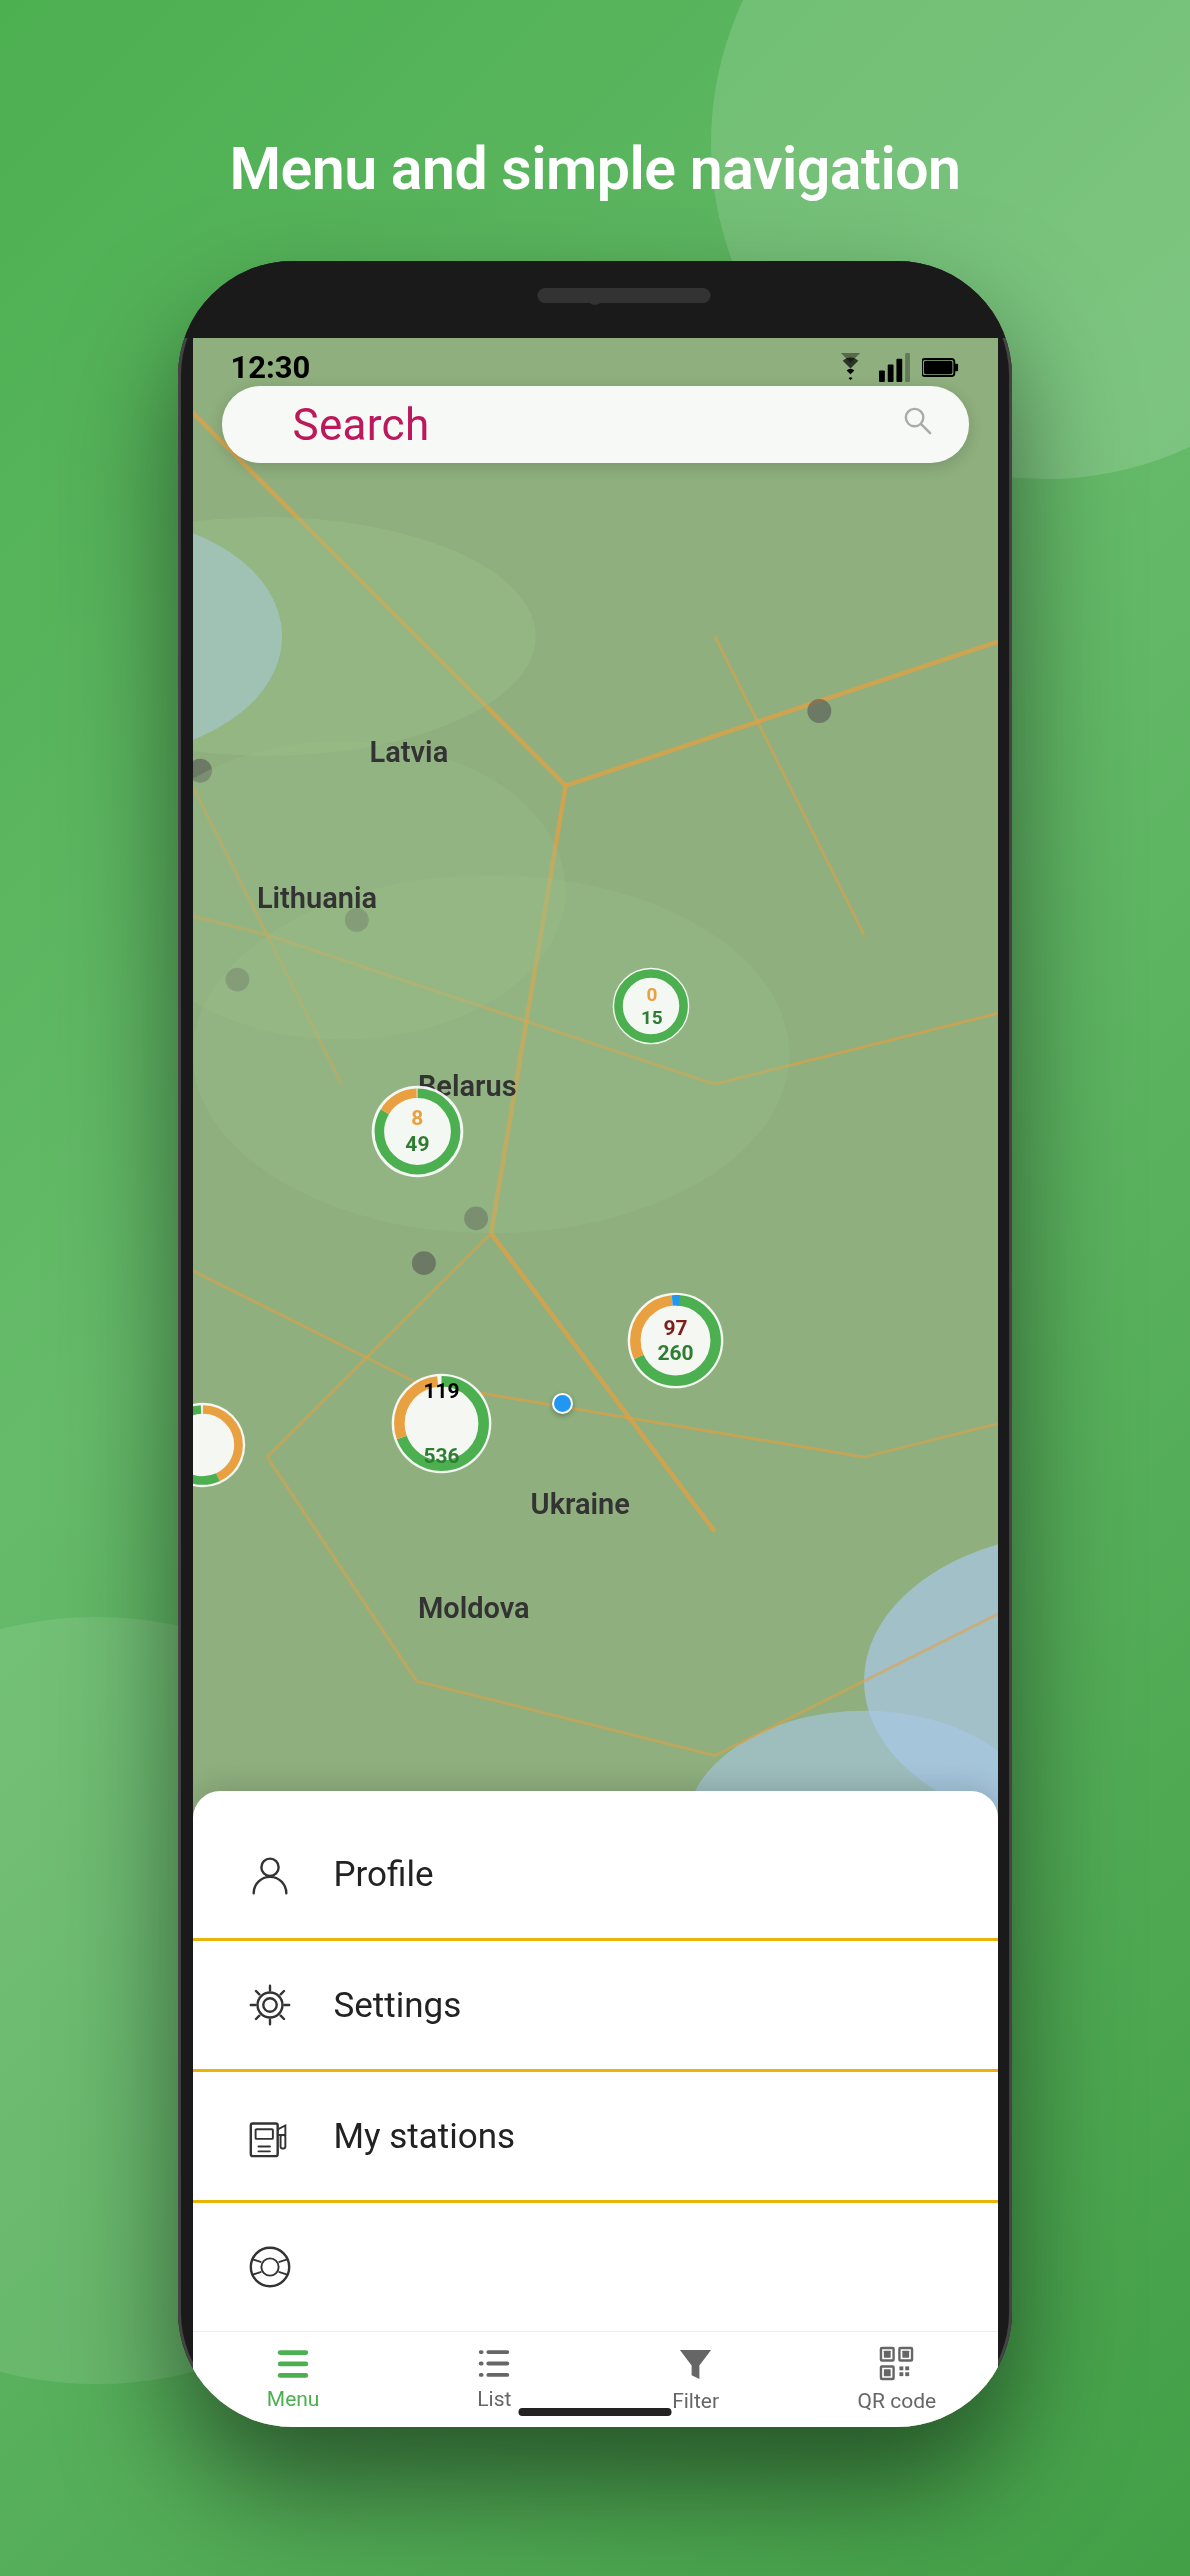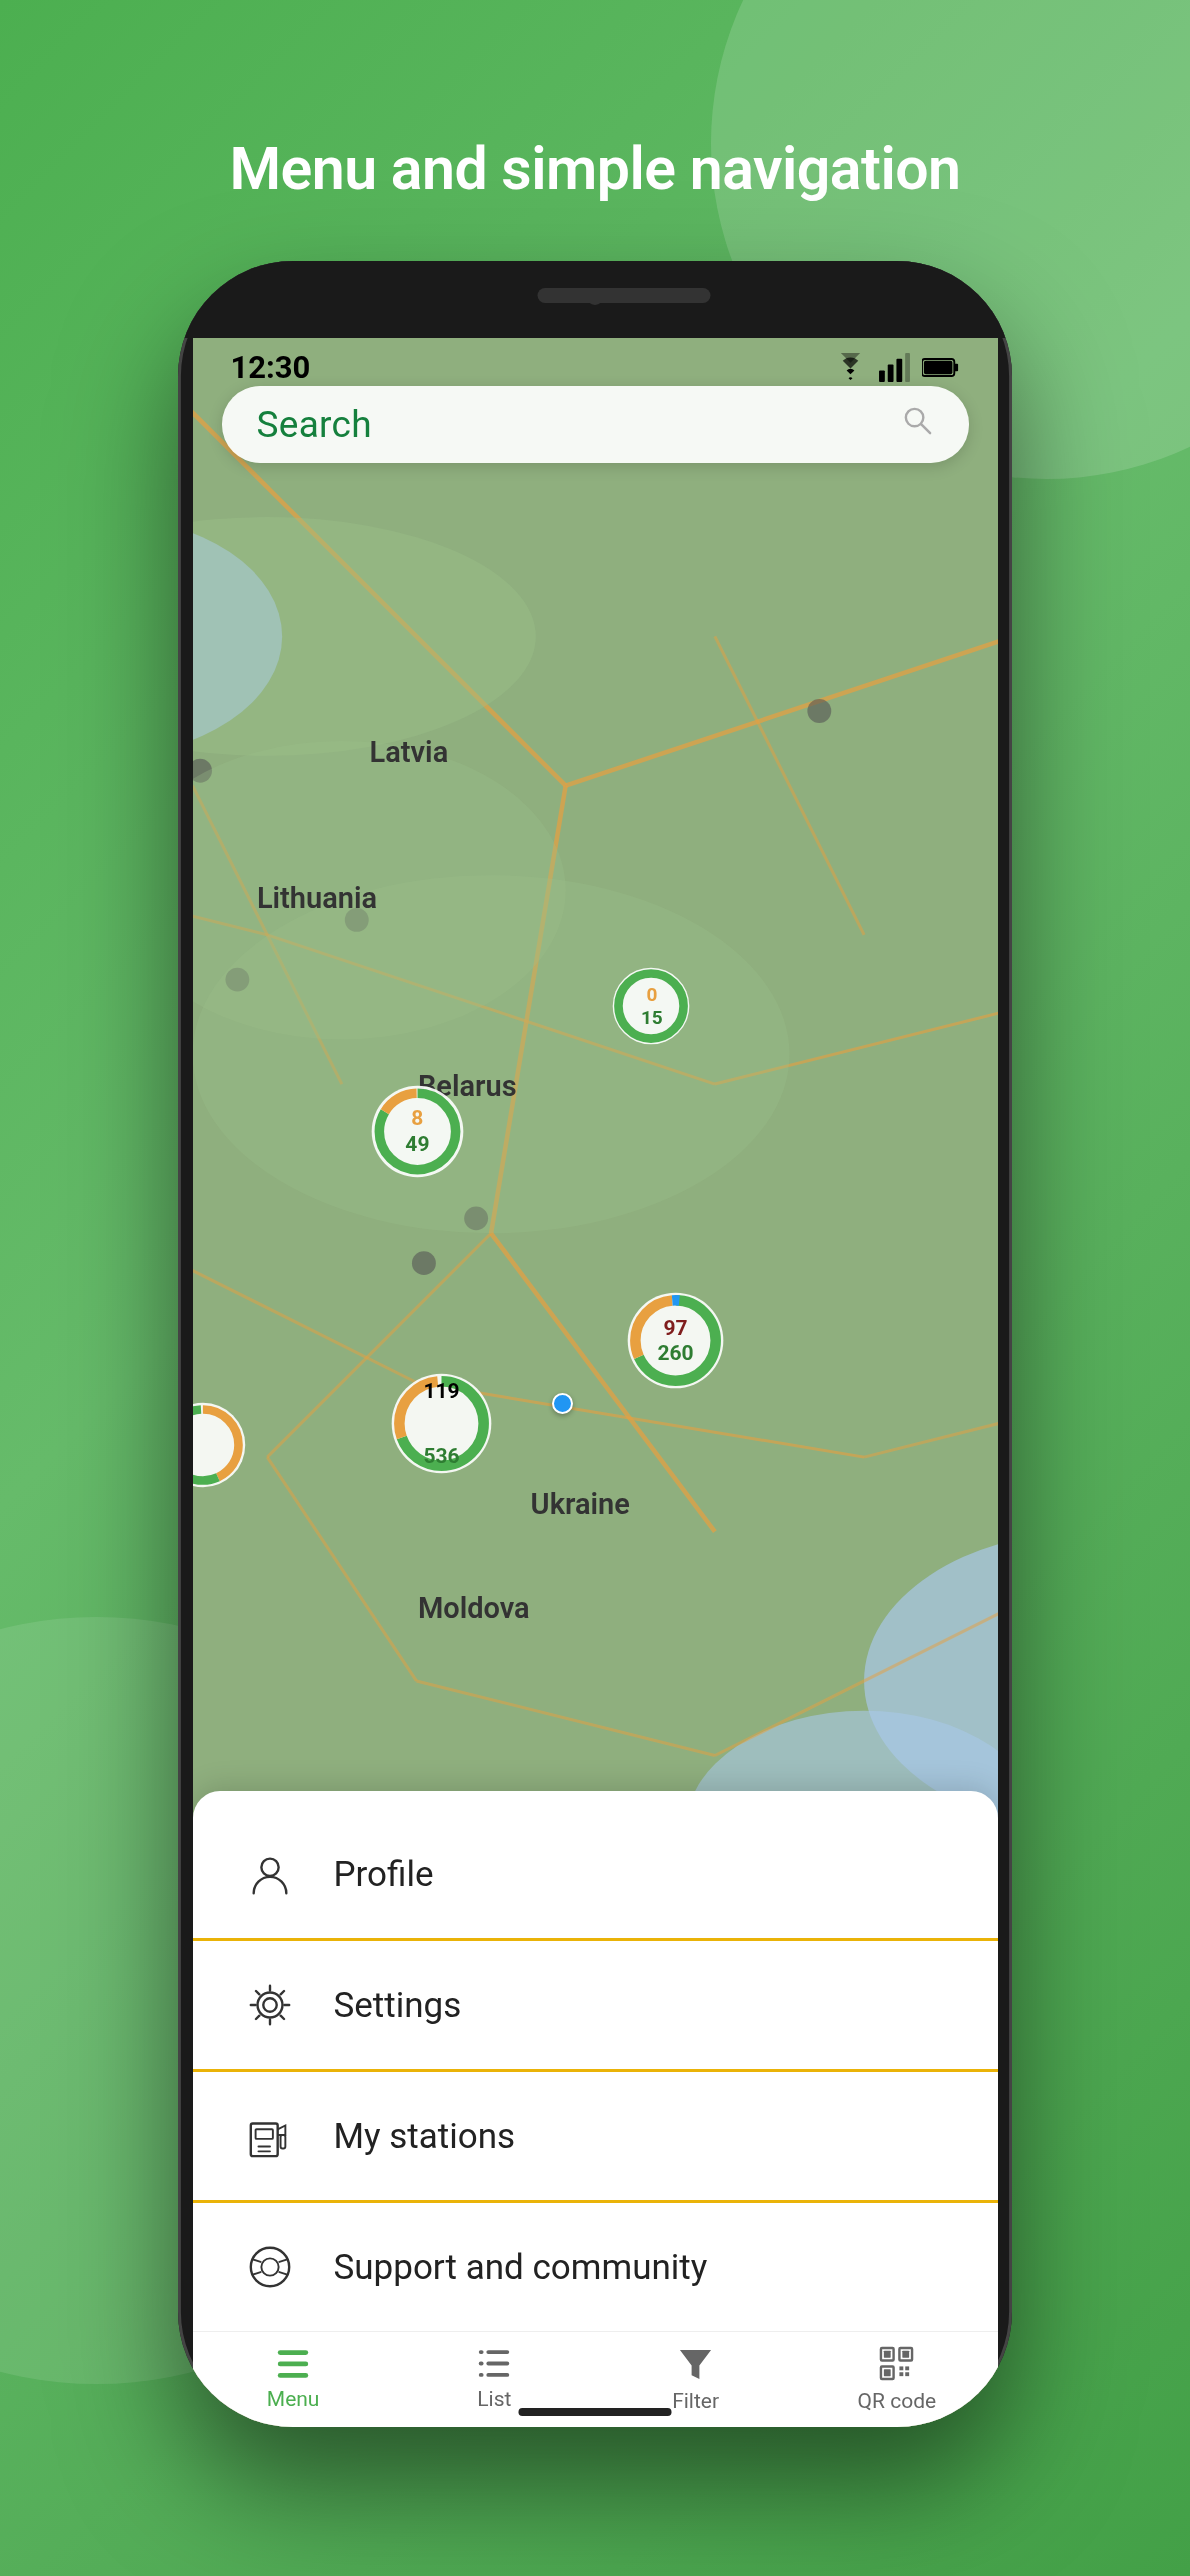--- a/index.html
+++ b/index.html
@@ -173,23 +173,24 @@
       border-radius: 38px;
       display: flex;
       align-items: center;
       padding: 0 35px;
       z-index: 10;
       box-shadow: 0 3.8px 15.3px rgba(0,0,0,0.15);
     }
 
     .search-placeholder {
       flex: 1;
-      font-size: 37px;
-      color: #15803d;
+      font-size: 44px;
+      color: #be185d;
       letter-spacing: 0.3px;
+      margin-left: 36px;
     }
 
     .search-icon-wrap {
       color: #aaa;
       font-size: 33px;
     }
 
     
     .country-label {
       position: absolute;
@@ -497,21 +498,20 @@
         <div class="menu-item-icon">
           <svg width="48" height="48" viewBox="0 0 50 50" fill="none">
             <circle cx="25" cy="25" r="20" stroke="#333" stroke-width="2.5" fill="none"></circle>
             <circle cx="25" cy="25" r="9" stroke="#333" stroke-width="2" fill="none"></circle>
             <line x1="7" y1="17" x2="16" y2="20" stroke="#333" stroke-width="2"></line>
             <line x1="34" y1="20" x2="43" y2="17" stroke="#333" stroke-width="2"></line>
             <line x1="16" y1="30" x2="7" y2="33" stroke="#333" stroke-width="2"></line>
             <line x1="34" y1="30" x2="43" y2="33" stroke="#333" stroke-width="2"></line>
           </svg>
         </div>
-        <span class="menu-item-label">Support and community</span>
       </div>
     </div>
 
     <div class="bottom-nav">
 
       <div class="nav-item active">
         <svg width="38" height="31" viewBox="0 0 40 32" fill="#4caf50">
           <rect x="4" y="2" width="32" height="5" rx="2.5"></rect>
           <rect x="4" y="14" width="32" height="5" rx="2.5"></rect>
           <rect x="4" y="26" width="32" height="5" rx="2.5"></rect>

